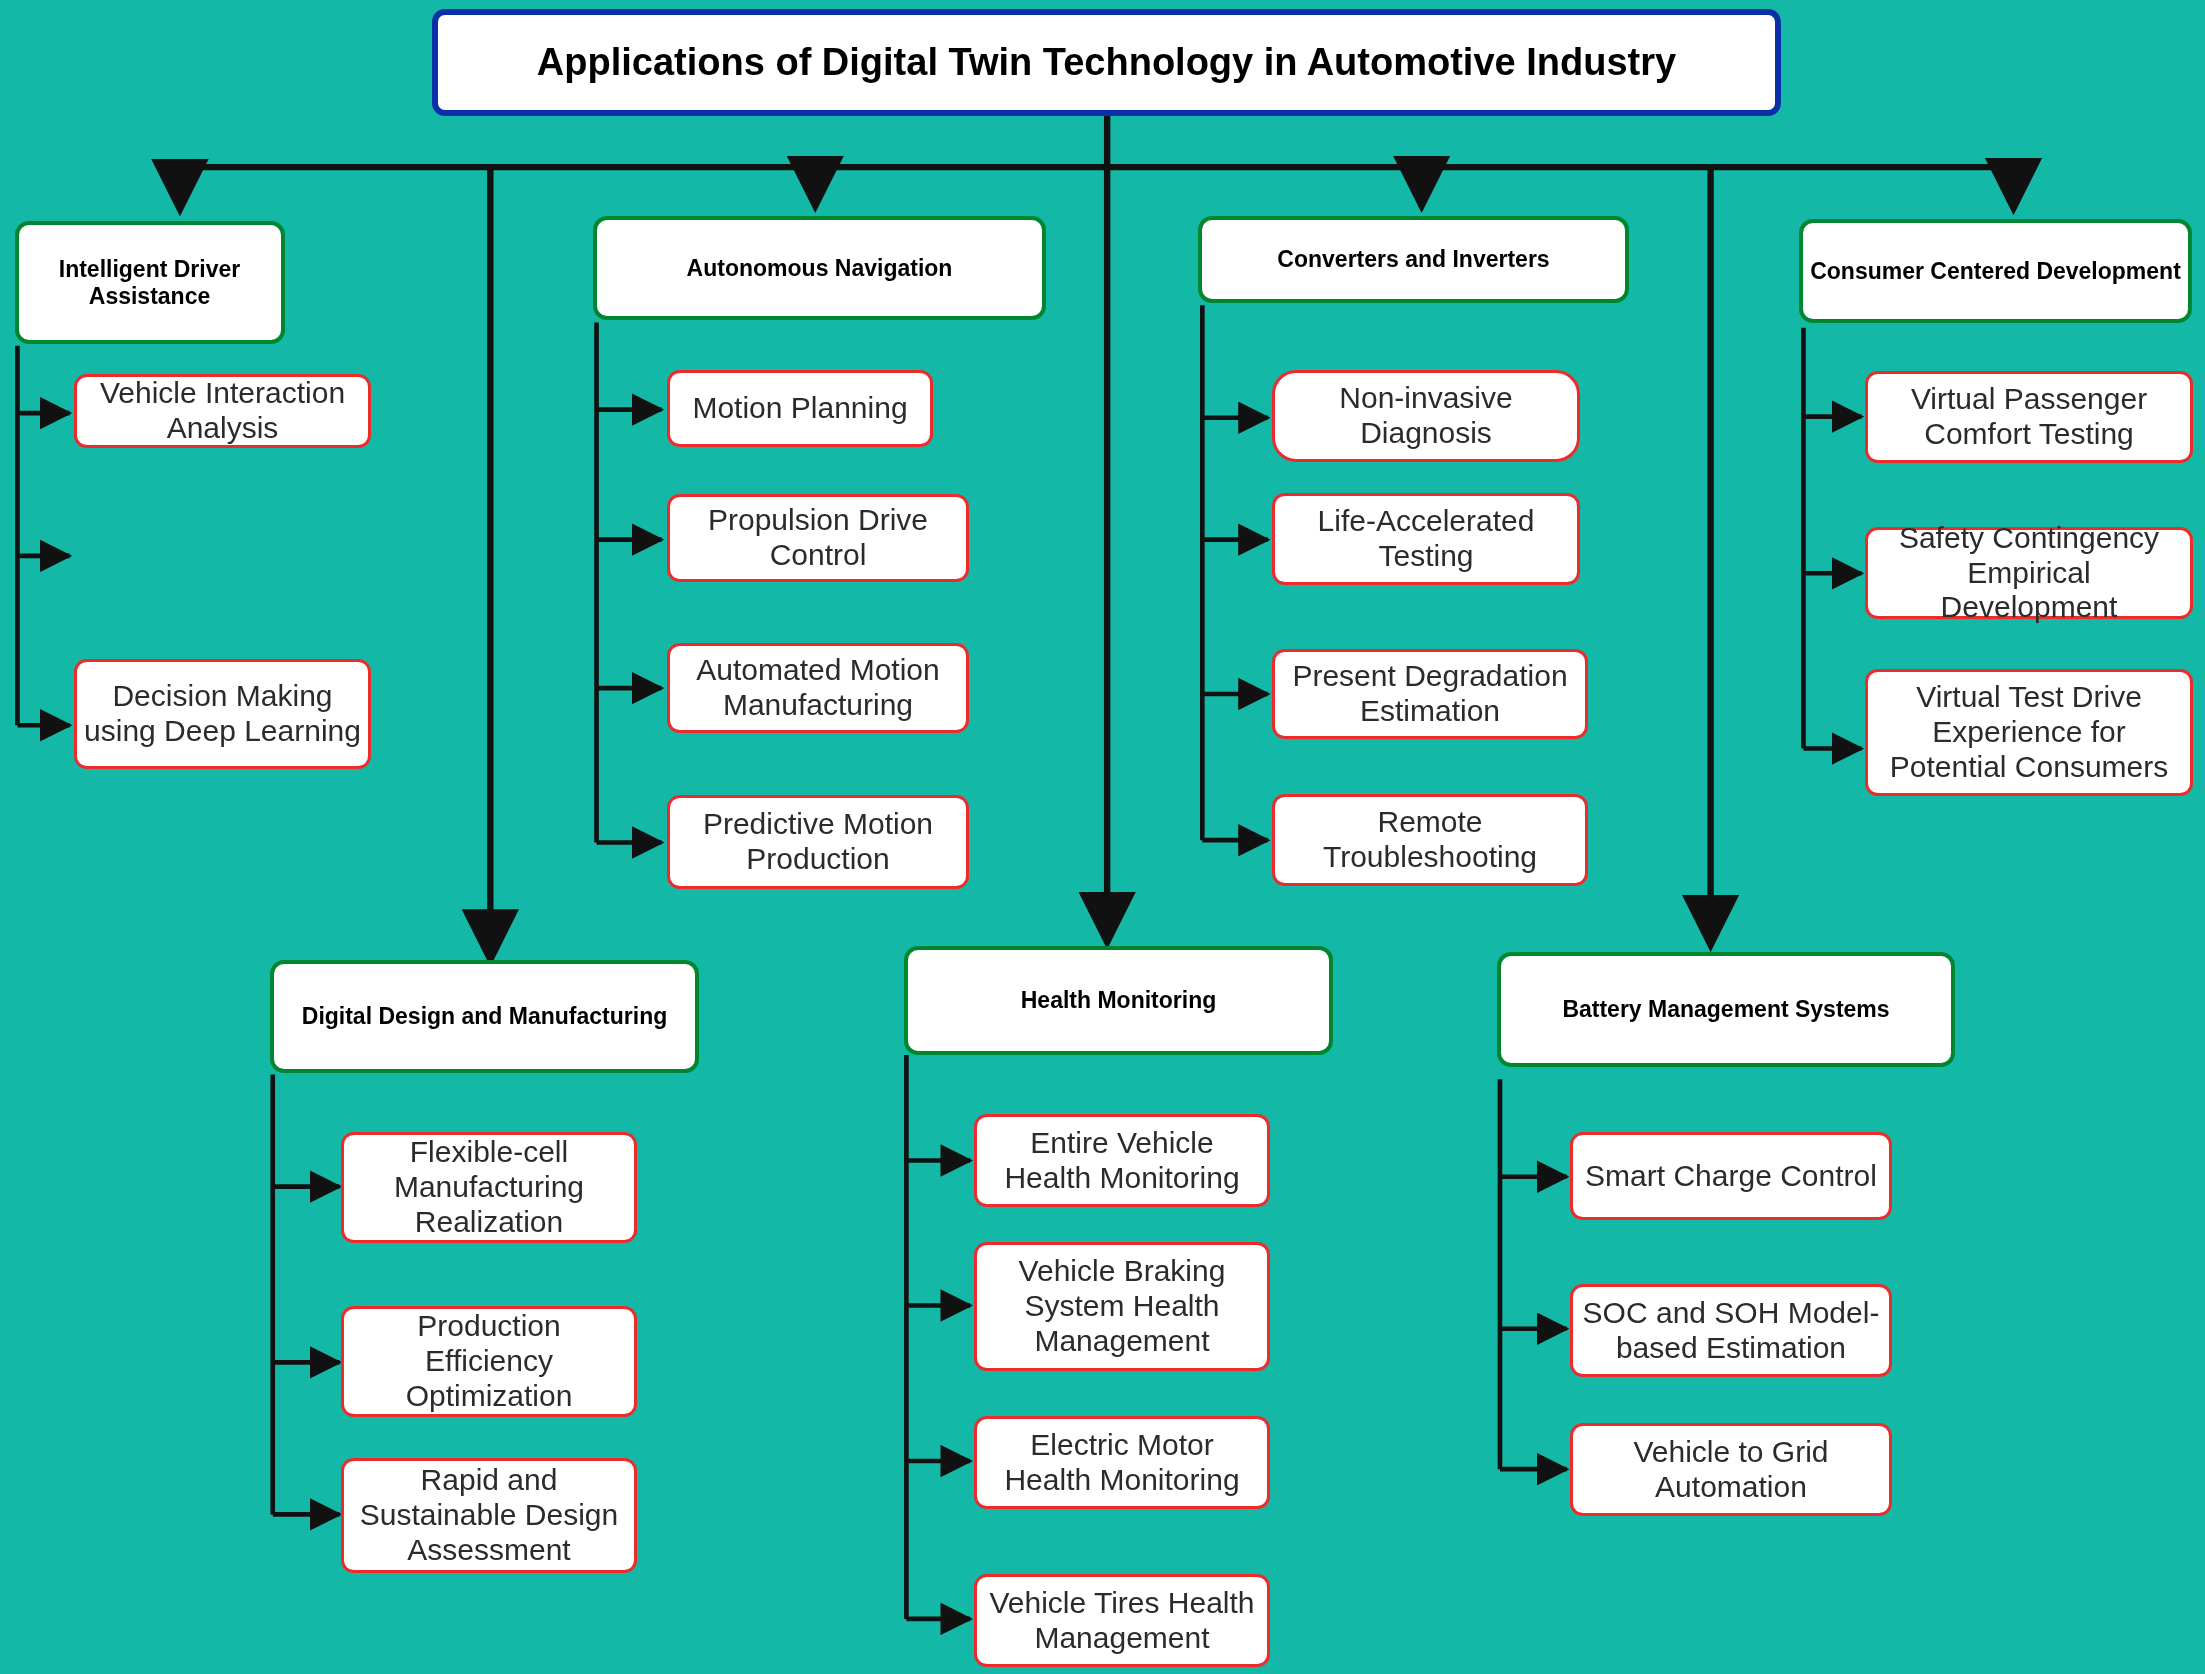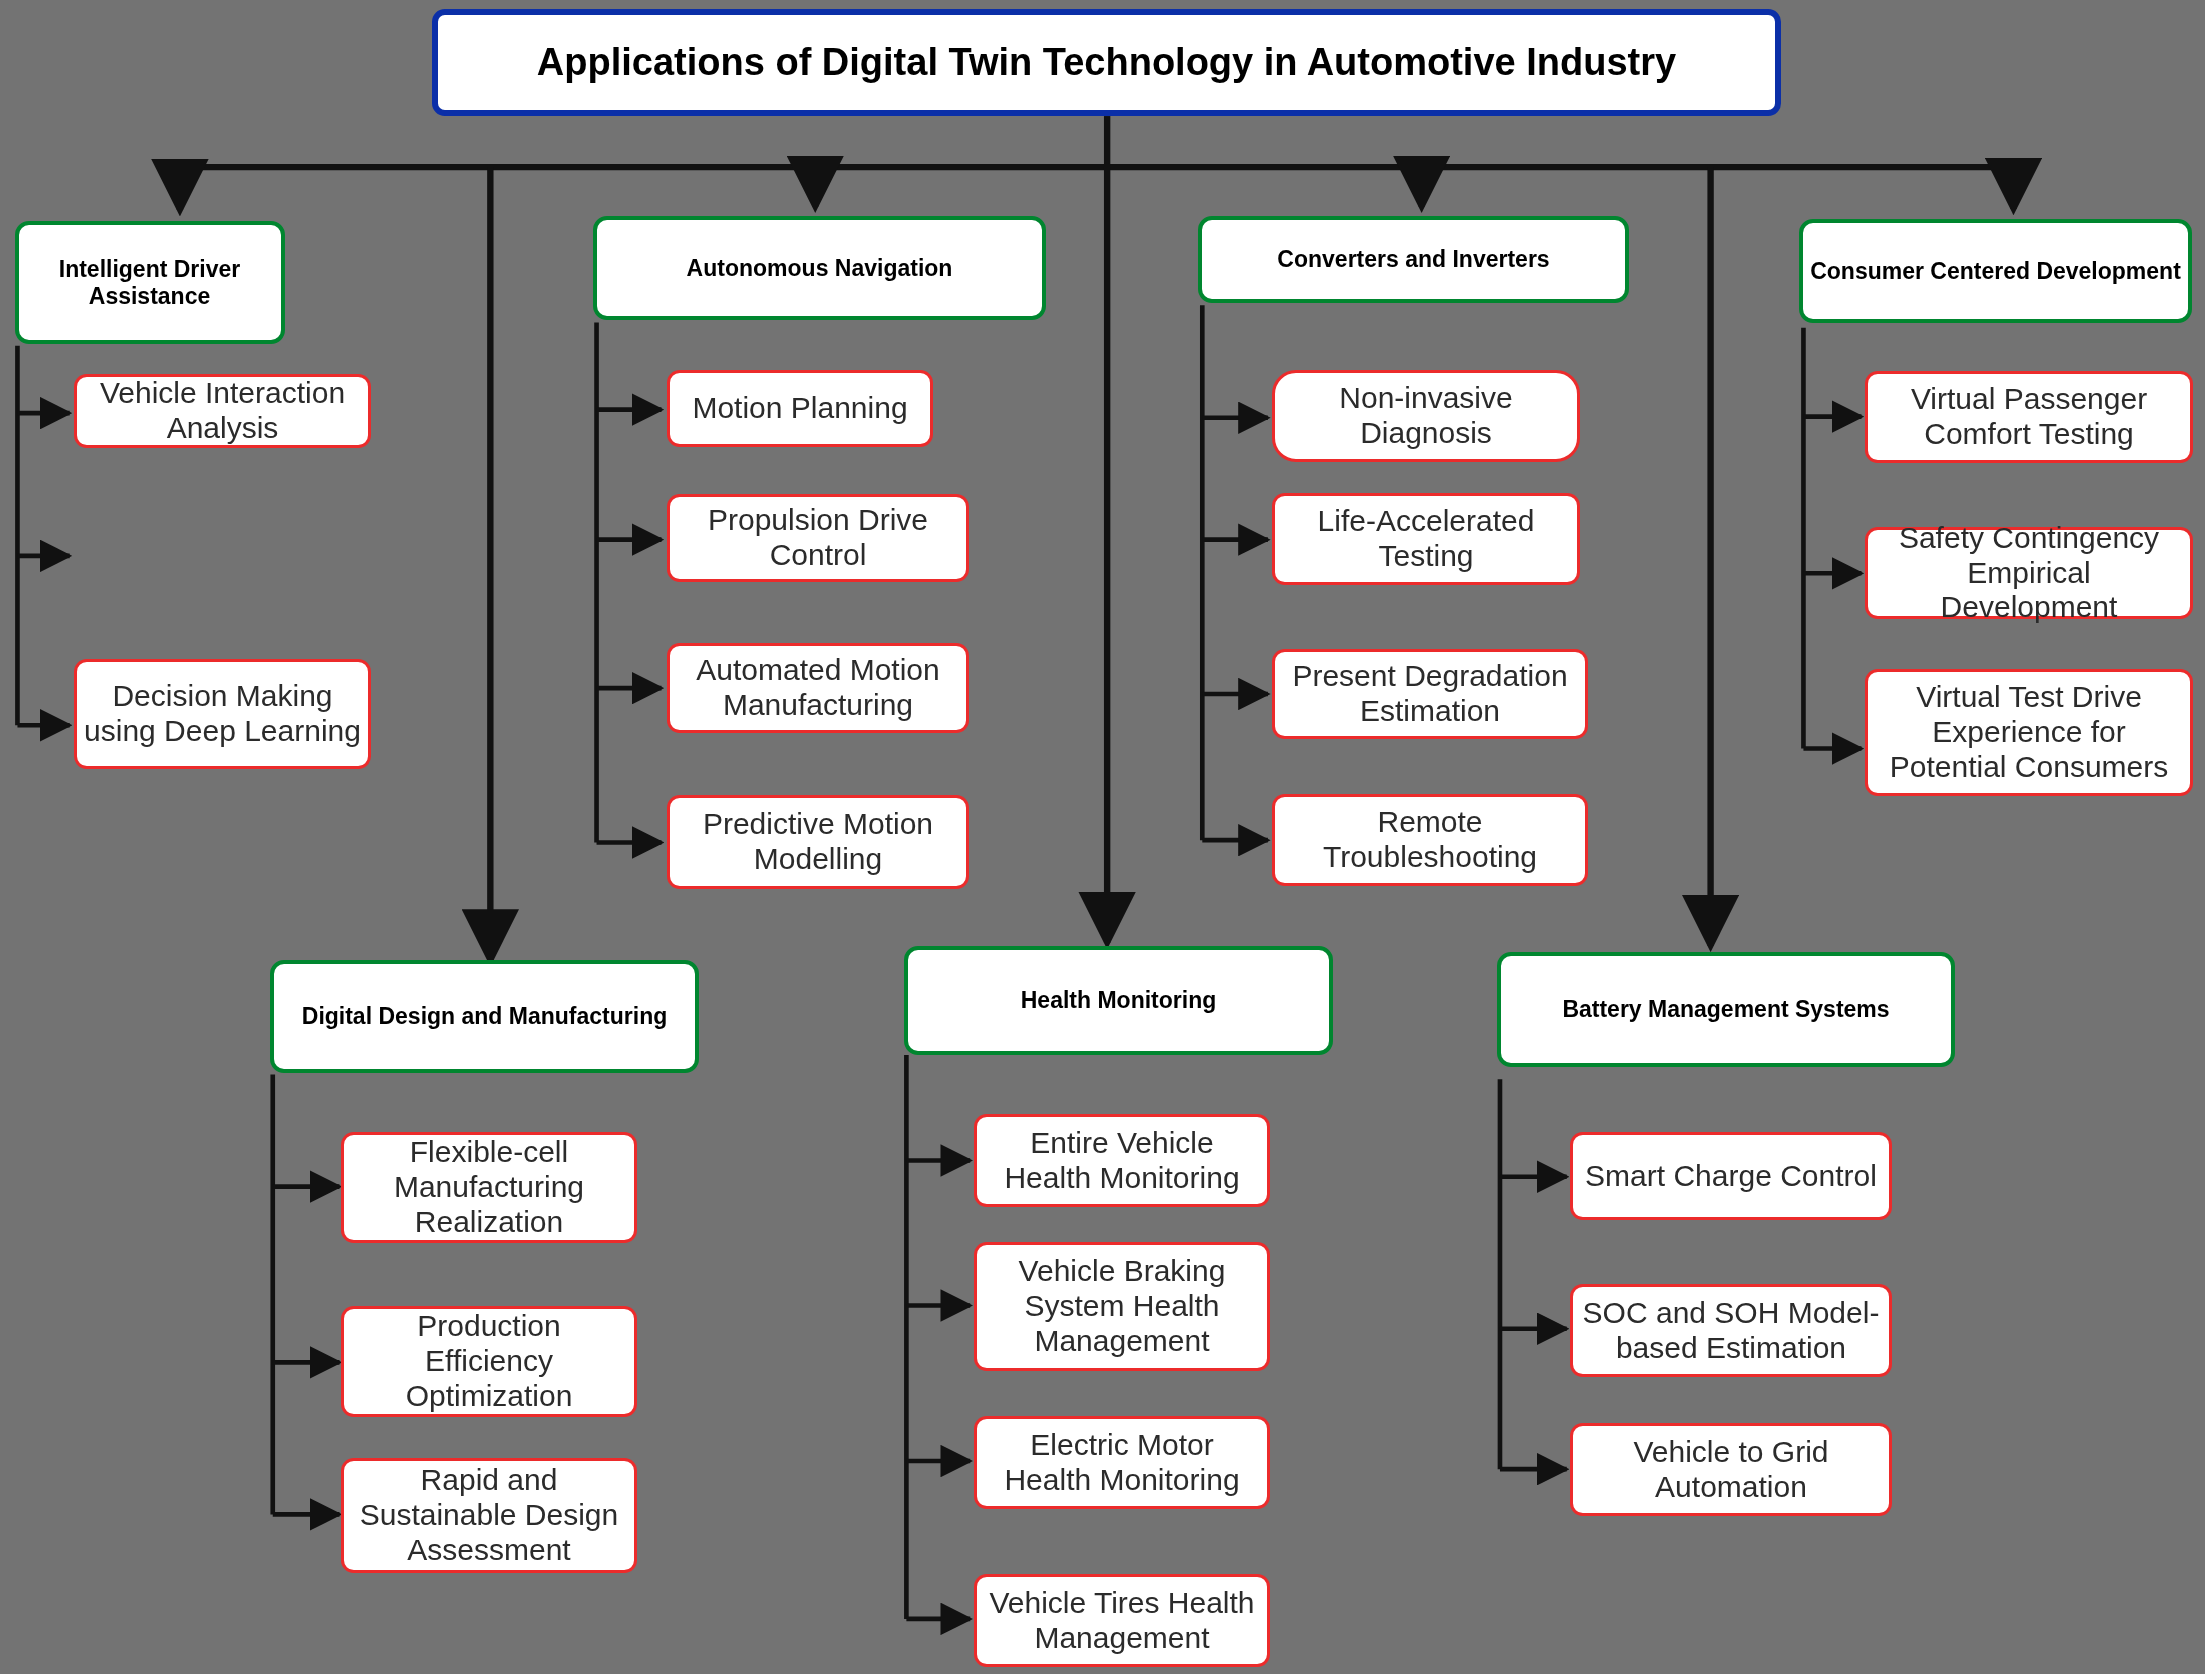--- a/index.html
+++ b/index.html
@@ -1,21 +1,21 @@
 <!DOCTYPE html>
 <html style="font-size:9.3px"><head>
 <meta charset="utf-8">
 <style>
   html,body{margin:0;padding:0;background:#ffffff;}
   body{font-family:"Liberation Sans", sans-serif;}
   #canvas{
     position:relative;
     width:2205px;
     height:1674px;
-    background:#737373;
+    background:#14b8a6;
     overflow:hidden;
   }
   #wires{position:absolute;left:0;top:0;width:2205px;height:1674px;}
   .node{
     position:absolute;
     box-sizing:border-box;
     background:#ffffff;
     display:flex;
     align-items:center;
     justify-content:center;
@@ -139,21 +139,21 @@
   <div class="node leaf" style="left:667px;top:370px;width:266px;height:77px;">
     <span>Motion Planning</span>
   </div>
   <div class="node leaf" style="left:667px;top:494px;width:302px;height:88px;">
     <span>Propulsion Drive Control</span>
   </div>
   <div class="node leaf" style="left:667px;top:643px;width:302px;height:90px;">
     <span>Automated Motion Manufacturing</span>
   </div>
   <div class="node leaf" style="left:667px;top:795px;width:302px;height:94px;">
-    <span>Predictive Motion Modelling</span>
+    <span>Predictive Motion Production</span>
   </div>
 
   <div class="node cat" style="left:1198px;top:216px;width:431px;height:87px;">
     <span>Converters and Inverters</span>
   </div>
   <div class="node leaf" style="left:1272px;top:370px;width:308px;height:92px;border-radius:24px;">
     <span>Non-invasive Diagnosis</span>
   </div>
   <div class="node leaf" style="left:1272px;top:493px;width:308px;height:92px;">
     <span>Life-Accelerated Testing</span>

